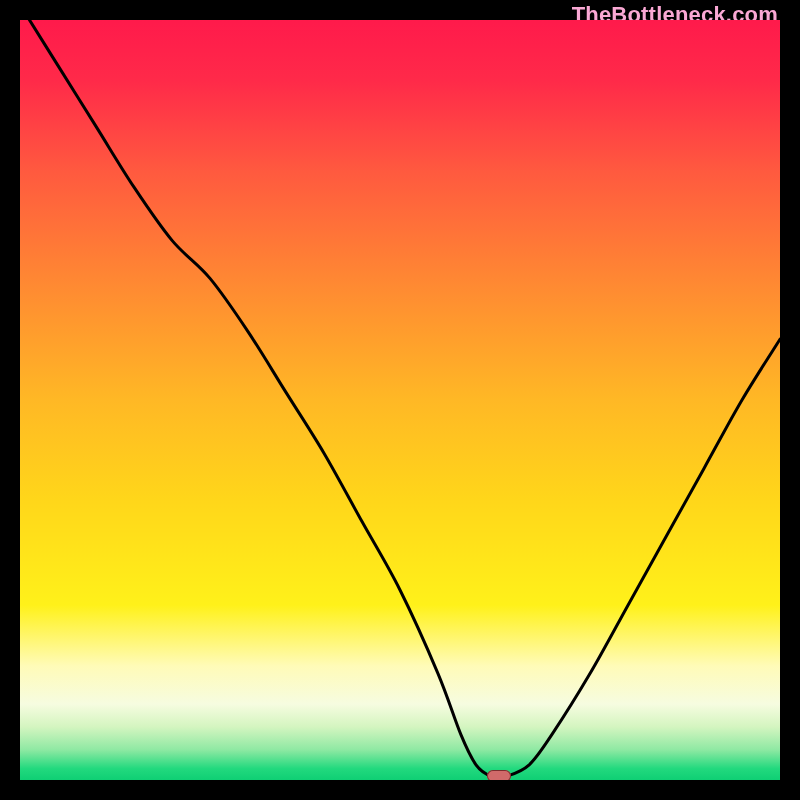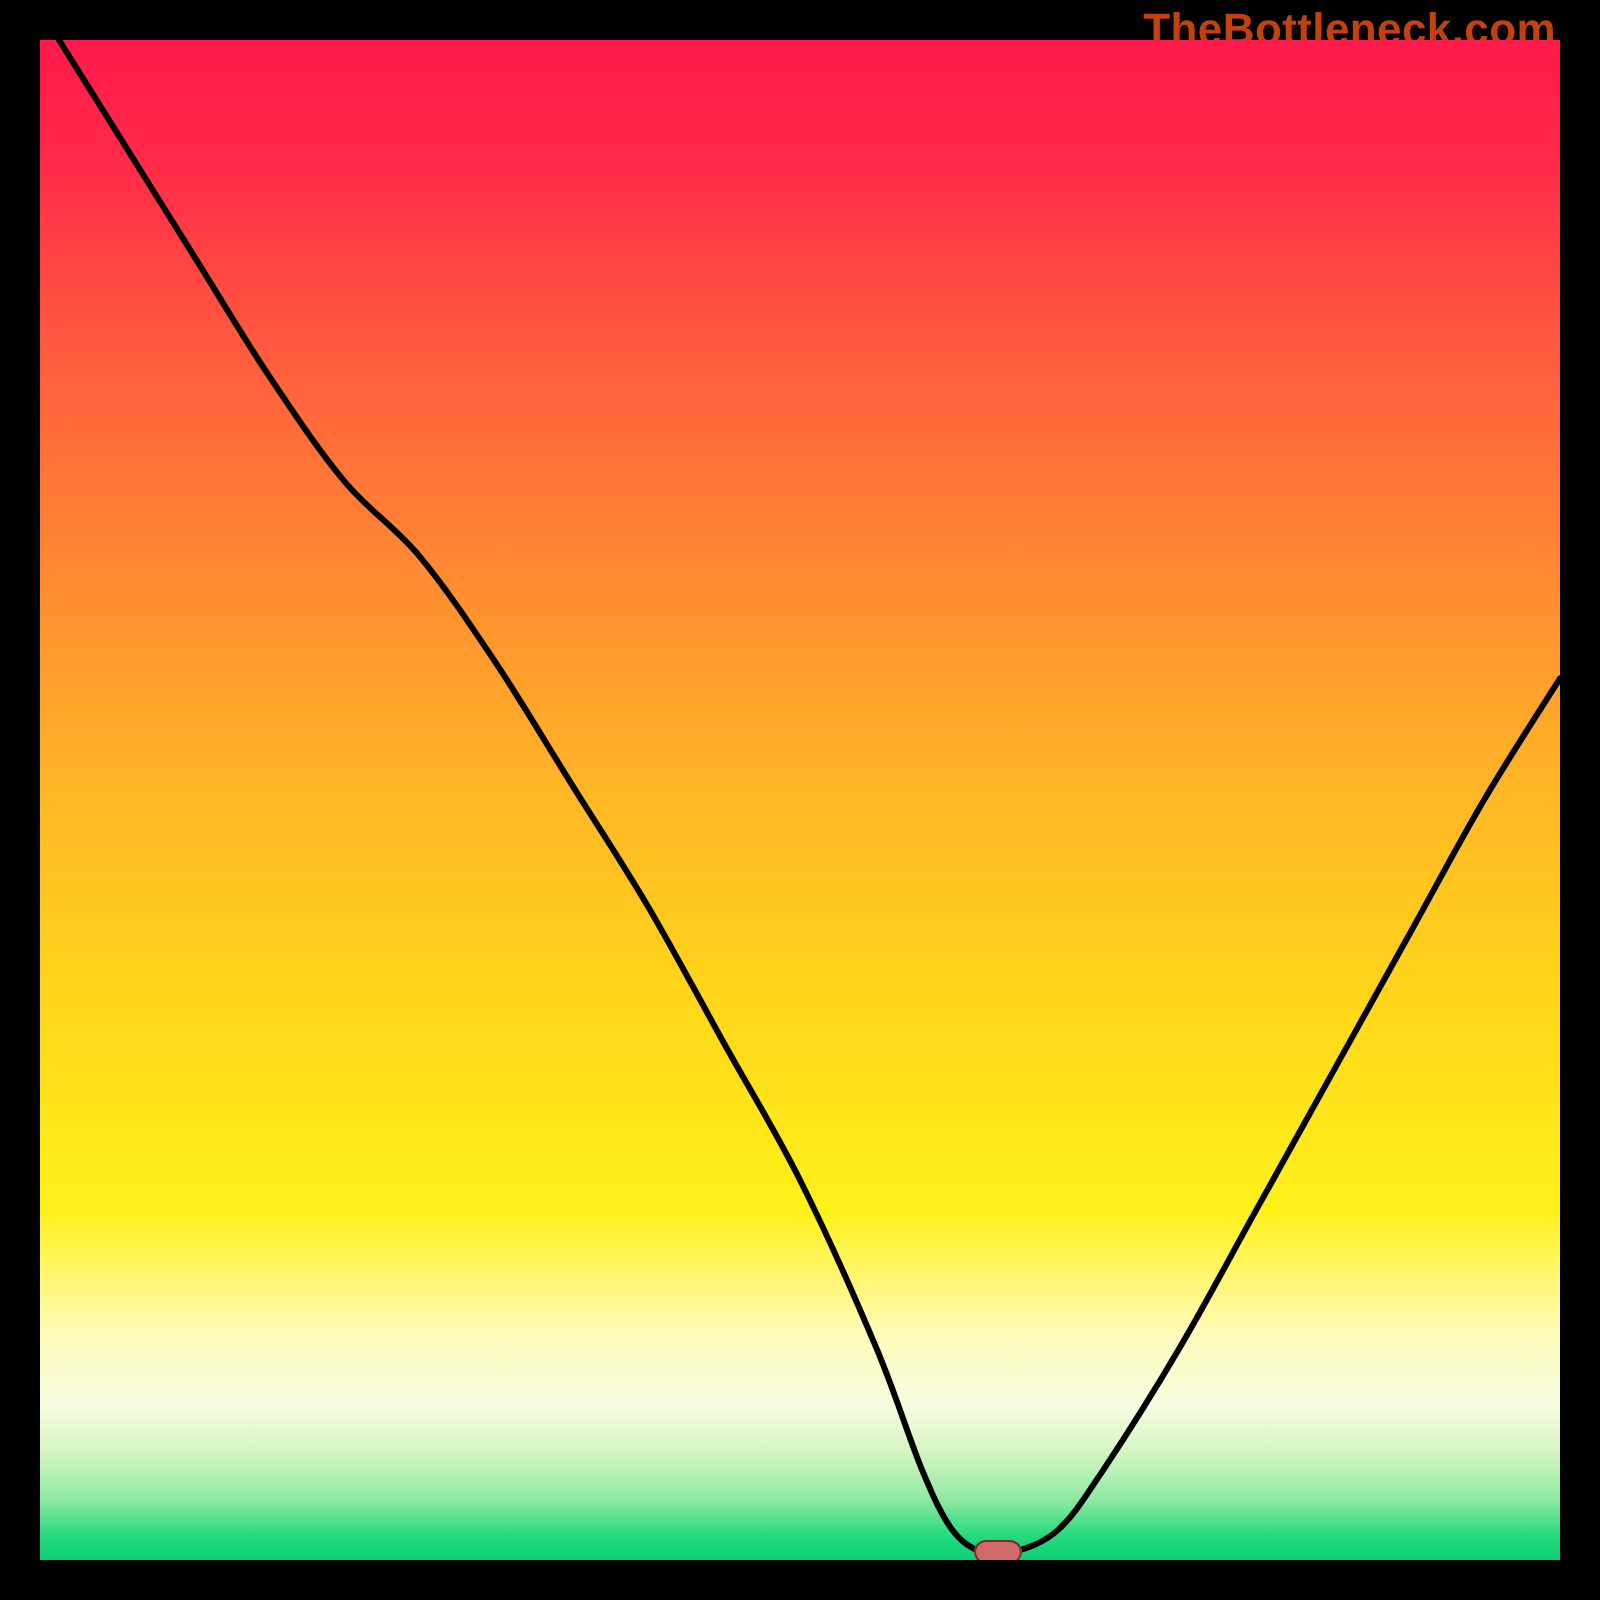--- a/index.html
+++ b/index.html
@@ -48,21 +48,21 @@
     border-radius: 6px;
     transform: translate(-50%, -50%);
   }
   .watermark {
     position: absolute;
     top: 2px;
     right: 22px;
     font-family: Arial, Helvetica, sans-serif;
     font-size: 22px;
     font-weight: 600;
-    color: #c2410c;
+    color: #f9a8d4;
     letter-spacing: 0.2px;
   }
 </style>
 </head>
 <body>
 
 <div class="frame">
   <div class="watermark">TheBottleneck.com</div>
   <div class="plot">
     <svg class="gradient" viewBox="0 0 760 760" preserveAspectRatio="none">

